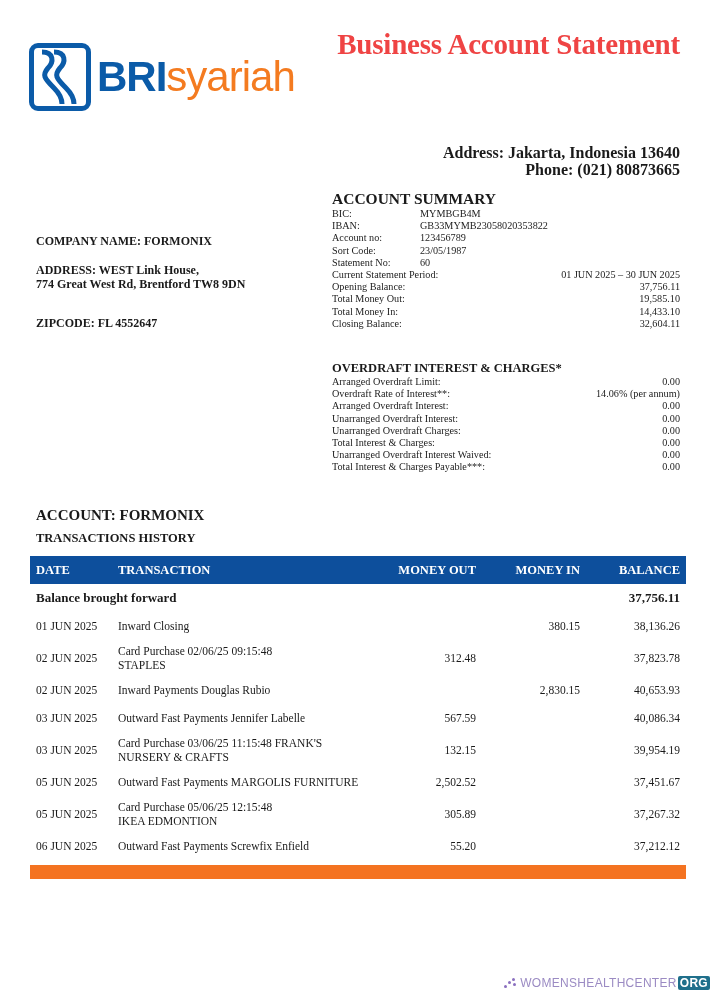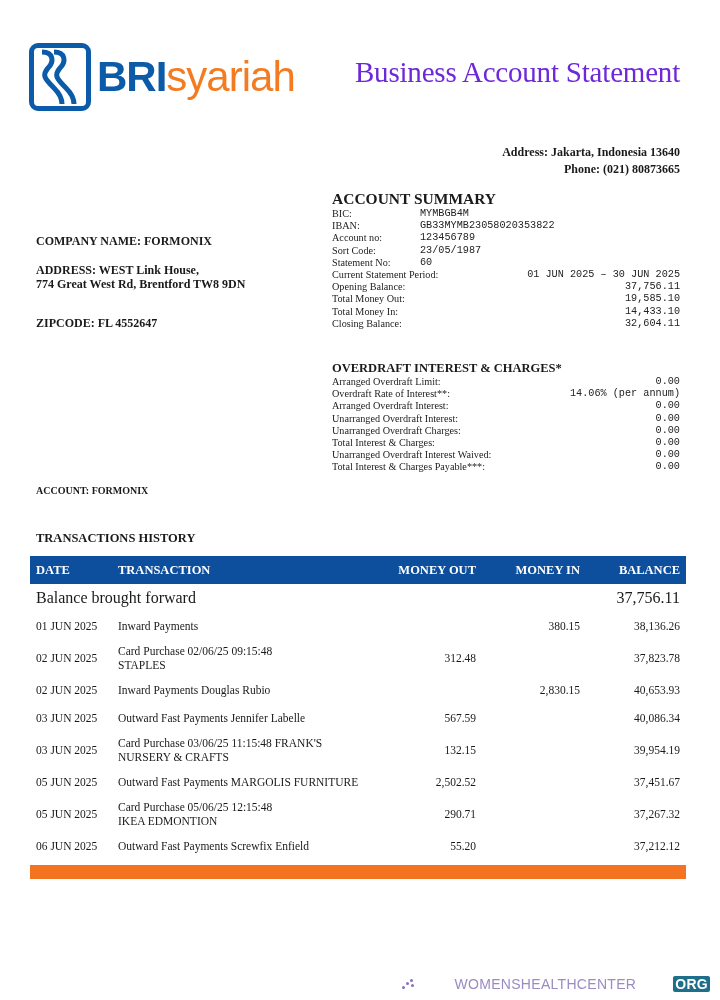--- a/index.html
+++ b/index.html
@@ -8,63 +8,63 @@
 
     
     .logo { position: absolute; left: 29px; top: 43px; display: flex; align-items: center; }
     .logo-mark { width: 62px; height: 68px; border: 5px solid #0b5ba8; border-radius: 9px; position: relative; overflow: hidden; background: #fff; }
     .logo-mark svg { position: absolute; left: 0; top: 0; }
     .logo-text { margin-left: 6px; font-family: "Liberation Sans", "DejaVu Sans", sans-serif; font-size: 42px; line-height: 1; letter-spacing: -1px; }
     .logo-bri { color: #0b5ba8; font-weight: bold; }
     .logo-syariah { color: #f47b20; }
 
     
-    .doc-title { position: absolute; right: 40px; top: 56px; font-size: 29px; font-weight: normal; color: #6d28d9; letter-spacing: -0.2px; }
-
-    .bank-contact { position: absolute; right: 40px; top: 144px; text-align: right; font-size: 12px; font-weight: bold; line-height: 17px; color: #1a1a1a; }
+    .doc-title { position: absolute; right: 40px; top: 28px; font-size: 29px; font-weight: bold; color: #ef4444; letter-spacing: -0.2px; }
+
+    .bank-contact { position: absolute; right: 40px; top: 144px; text-align: right; font-size: 16px; font-weight: bold; line-height: 17px; color: #1a1a1a; }
 
     
     .company { position: absolute; left: 36px; top: 234px; font-size: 12px; font-weight: bold; line-height: 14px; }
     .company div { margin-bottom: 15px; }
     .company .addr { margin-bottom: 25px; }
 
     
     .summary { position: absolute; left: 332px; top: 190px; width: 348px; }
     .section-h { font-size: 15.5px; font-weight: bold; line-height: 18px; }
     .kv { display: flex; font-size: 10.2px; line-height: 12.2px; color: #222; }
     .kv .k { width: 88px; flex: none; }
-    .kv .v { flex: 1; font-family: Liberation Mono, monospace; }
+    .kv .v { flex: 1; }
     .kv.wide .k { width: auto; flex: 1; }
     .kv.wide .v { text-align: right; flex: none; }
 
     .overdraft { position: absolute; left: 332px; top: 361px; width: 348px; }
     .overdraft .section-h { font-size: 12.5px; line-height: 15px; }
 
     
-    .acct-title { position: absolute; left: 36px; top: 485px; font-size: 10px; font-weight: bold; }
+    .acct-title { position: absolute; left: 36px; top: 507px; font-size: 15px; font-weight: bold; }
     .tx-title { position: absolute; left: 36px; top: 531px; font-size: 12.5px; font-weight: bold; }
 
     .table { position: absolute; left: 30px; top: 556px; width: 656px; }
     .thead { height: 28px; background: #0d4f9c; color: #fff; display: flex; align-items: center; font-size: 12.5px; font-weight: bold; }
     .row { position: relative; font-size: 11.5px; color: #1a1a1a; }
     .thead, .row { position: relative; }
     .c { position: absolute; top: 50%; transform: translateY(-50%); line-height: 14px; }
     .c-date { left: 6px; }
     .c-tx { left: 88px; }
     .c-out { right: 210px; text-align: right; }
     .c-in { right: 106px; text-align: center; }
     .c-bal { right: 6px; text-align: right; margin-left: 48px; }
-    .row.bf { height: 28px; font-weight: normal; font-size: 16px; }
+    .row.bf { height: 28px; font-weight: bold; font-size: 13px; }
     .row.single { height: 28px; text-decoration: underline; }
     .row.double { height: 36px; }
 
     .table-footer { height: 14px; background: #f47321; margin-top: 5px; }
 
     
-    .watermark { position: absolute; right: 10px; top: 976px; display: flex; align-items: center; font-family: "Liberation Sans", "DejaVu Sans", sans-serif; font-size: 14px; color: #9b8bc3; letter-spacing: 0.3px; gap: 36px; }
+    .watermark { position: absolute; right: 10px; top: 976px; display: flex; align-items: center; font-family: "Liberation Sans", "DejaVu Sans", sans-serif; font-size: 12px; color: #9b8bc3; letter-spacing: 0.3px; }
     .wm-dots { width: 14px; height: 10px; position: relative; margin-right: 3px; }
     .wm-dots span { position: absolute; width: 3px; height: 3px; border-radius: 50%; background: #8a6fbf; }
     .wm-org { background: #1f6f8b; color: #fff; padding: 0 2px; border-radius: 2px; font-weight: bold; margin-left: 1px; text-align: center; }
   </style>
 </head>
 <body>
 
 <div class="logo">
   <div class="logo-mark">
     <svg width="52" height="58" viewBox="0 0 52 58">
@@ -186,21 +186,21 @@
     <span class="c c-bal">BALANCE</span>
   </div>
 
   <div class="row bf">
     <span class="c c-date">Balance brought forward</span>
     <span class="c c-bal">37,756.11</span>
   </div>
 
   <div class="row single">
     <span class="c c-date">01 JUN 2025</span>
-    <span class="c c-tx"><span>Inward Payments</span></span>
+    <span class="c c-tx"><span>Inward Closing</span></span>
     <span class="c c-out"></span>
     <span class="c c-in">380.15</span>
     <span class="c c-bal">38,136.26</span>
   </div>
 
   <div class="row double">
     <span class="c c-date">02 JUN 2025</span>
     <span class="c c-tx"><span>Card Purchase 02/06/25 09:15:48</span><br><span>STAPLES</span></span>
     <span class="c c-out">312.48</span>
     <span class="c c-in"></span>
@@ -235,21 +235,21 @@
     <span class="c c-date">05 JUN 2025</span>
     <span class="c c-tx"><span>Outward Fast Payments MARGOLIS FURNITURE</span></span>
     <span class="c c-out">2,502.52</span>
     <span class="c c-in"></span>
     <span class="c c-bal">37,451.67</span>
   </div>
 
   <div class="row double">
     <span class="c c-date">05 JUN 2025</span>
     <span class="c c-tx"><span>Card Purchase 05/06/25 12:15:48</span><br><span>IKEA EDMONTION</span></span>
-    <span class="c c-out">290.71</span>
+    <span class="c c-out">305.89</span>
     <span class="c c-in"></span>
     <span class="c c-bal">37,267.32</span>
   </div>
 
   <div class="row single">
     <span class="c c-date">06 JUN 2025</span>
     <span class="c c-tx"><span>Outward Fast Payments Screwfix Enfield</span></span>
     <span class="c c-out">55.20</span>
     <span class="c c-in"></span>
     <span class="c c-bal">37,212.12</span>

